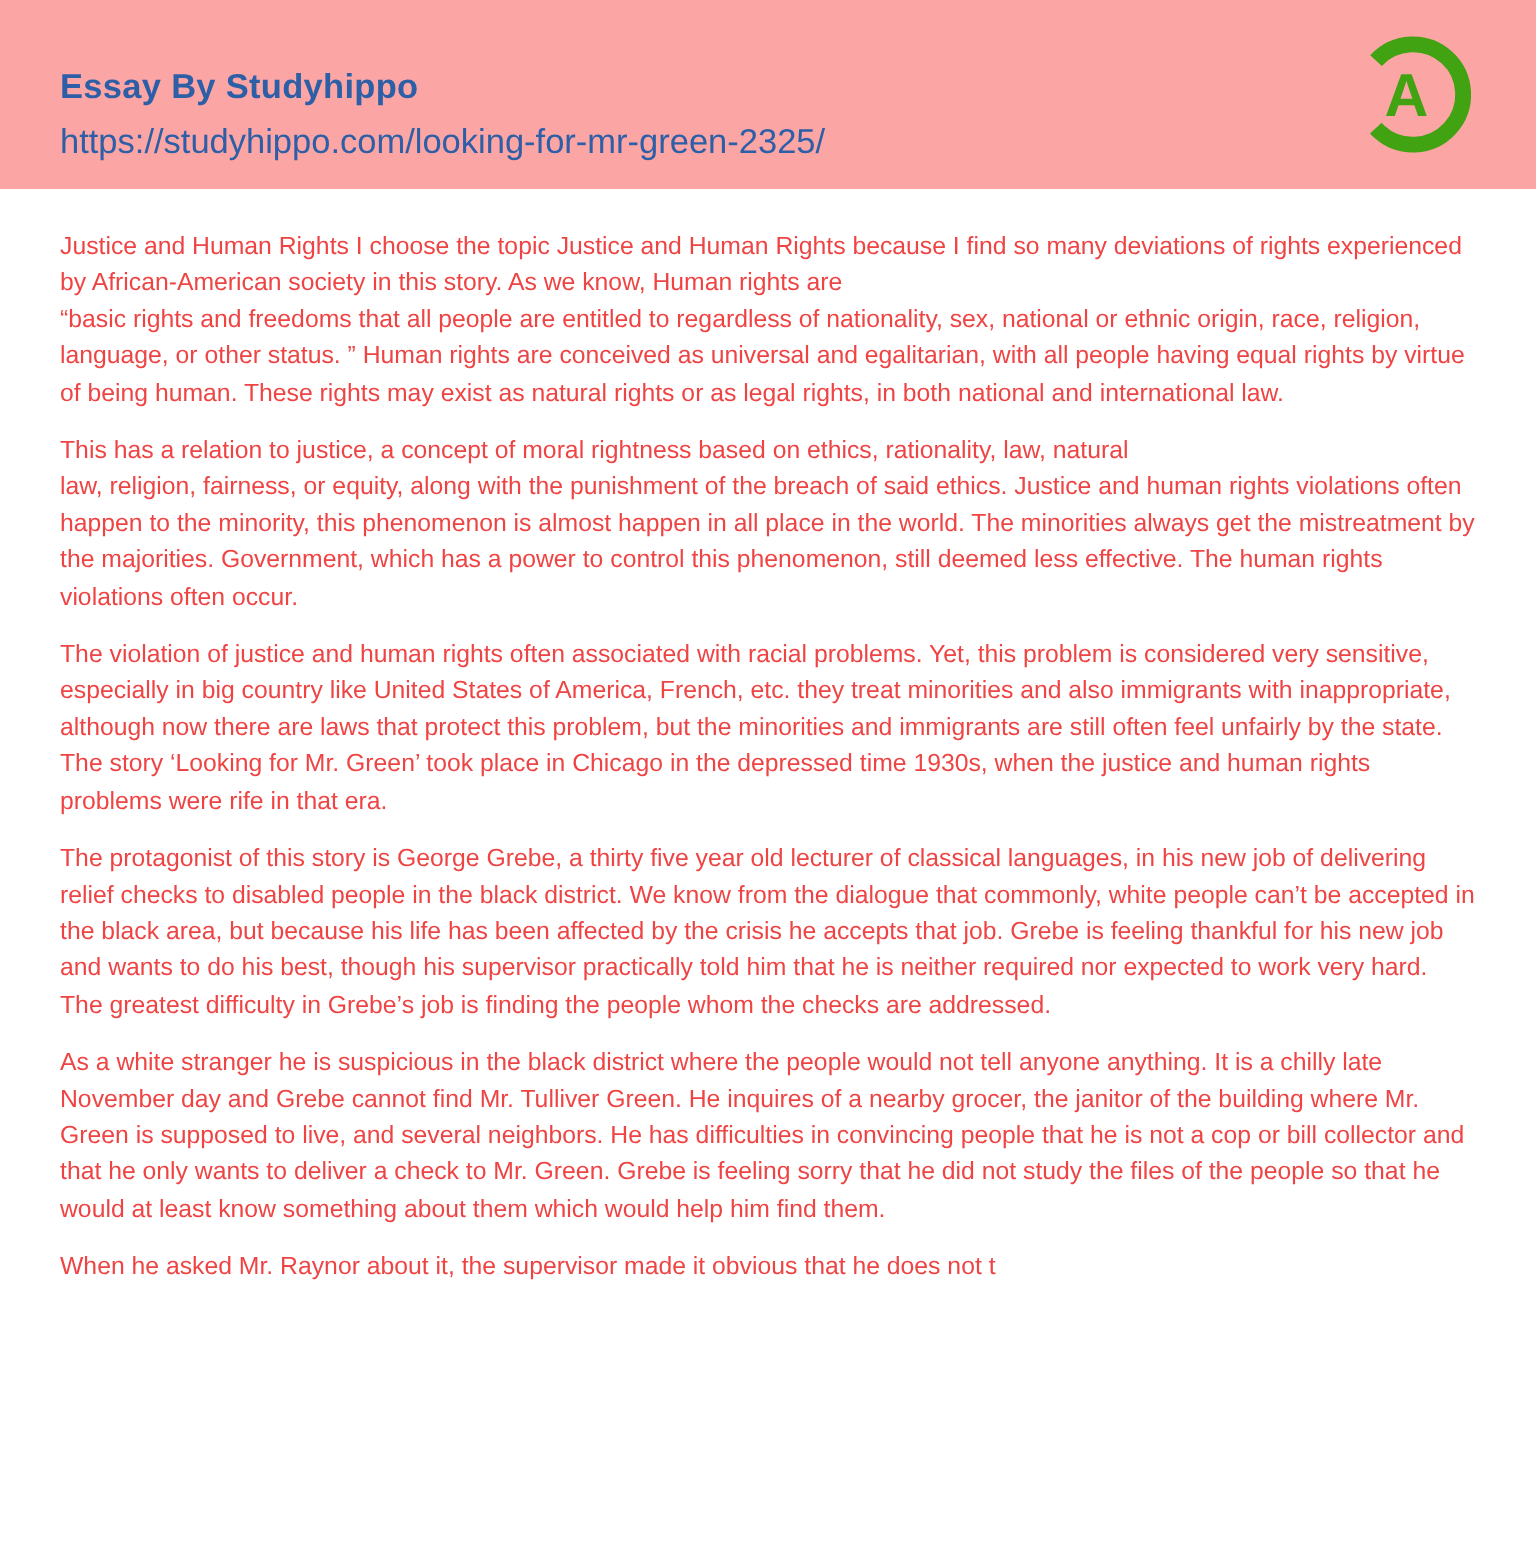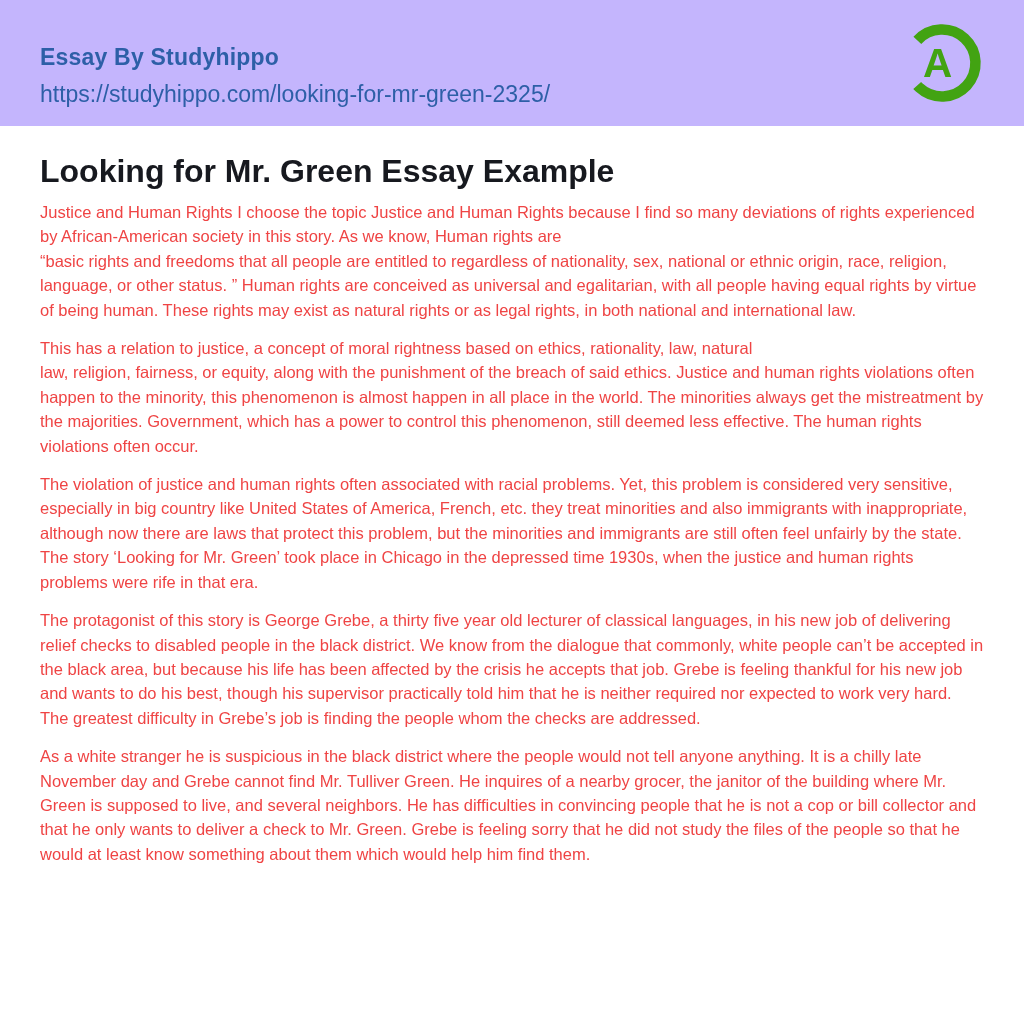--- a/index.html
+++ b/index.html
@@ -7,21 +7,21 @@
     width: 1024px;
     height: 1027px;
     background: #ffffff;
     font-family: "Liberation Sans", sans-serif;
     overflow: hidden;
   }
   .page-header {
     position: relative;
     width: 100%;
     height: 126px;
-    background: #c4b5fd;
+    background: #fca5a5;
   }
   .header-text {
     padding: 43px 0 0 40px;
   }
   .site-title {
     font-size: 23px;
     font-weight: 700;
     line-height: 28px;
     color: #2d5fa7;
     letter-spacing: 0.2px;
@@ -72,21 +72,21 @@
   </div>
   <div class="logo">
     <svg width="88" height="88" viewBox="0 0 100 100" aria-hidden="true">
       <circle cx="50" cy="50" r="38" fill="none" stroke="#42a312" stroke-width="12" stroke-dasharray="182.4 56.4" transform="rotate(-137.5 50 50)"></circle>
       <text x="45" y="66" text-anchor="middle" font-family="Liberation Sans, sans-serif" font-size="46" font-weight="600" fill="#42a312">A</text>
     </svg>
   </div>
 </header>
 
 <main class="essay-main">
-  <h1 class="essay-title">Looking for Mr. Green Essay Example</h1>
   <p class="essay-paragraph">Justice and Human Rights I choose the topic Justice and Human Rights because I find so many deviations of rights experienced by African-American society in this story. As we know, Human rights are
 “basic rights and freedoms that all people are entitled to regardless of nationality, sex, national or ethnic origin, race, religion, language, or other status. ” Human rights are conceived as universal and egalitarian, with all people having equal rights by virtue of being human. These rights may exist as natural rights or as legal rights, in both national and international law.</p>
   <p class="essay-paragraph">This has a relation to justice, a concept of moral rightness based on ethics, rationality, law, natural
 law, religion, fairness, or equity, along with the punishment of the breach of said ethics. Justice and human rights violations often happen to the minority, this phenomenon is almost happen in all place in the world. The minorities always get the mistreatment by the majorities. Government, which has a power to control this phenomenon, still deemed less effective. The human rights violations often occur.</p>
   <p class="essay-paragraph">The violation of justice and human rights often associated with racial problems. Yet, this problem is considered very sensitive, especially in big country like United States of America, French, etc. they treat minorities and also immigrants with inappropriate, although now there are laws that protect this problem, but the minorities and immigrants are still often feel unfairly by the state. The story ‘Looking for Mr. Green’ took place in Chicago in the depressed time 1930s, when the justice and human rights problems were rife in that era.</p>
   <p class="essay-paragraph">The protagonist of this story is George Grebe, a thirty five year old lecturer of classical languages, in his new job of delivering relief checks to disabled people in the black district. We know from the dialogue that commonly, white people can’t be accepted in the black area, but because his life has been affected by the crisis he accepts that job. Grebe is feeling thankful for his new job and wants to do his best, though his supervisor practically told him that he is neither required nor expected to work very hard. The greatest difficulty in Grebe’s job is finding the people whom the checks are addressed.</p>
   <p class="essay-paragraph">As a white stranger he is suspicious in the black district where the people would not tell anyone anything. It is a chilly late November day and Grebe cannot find Mr. Tulliver Green. He inquires of a nearby grocer, the janitor of the building where Mr. Green is supposed to live, and several neighbors. He has difficulties in convincing people that he is not a cop or bill collector and that he only wants to deliver a check to Mr. Green. Grebe is feeling sorry that he did not study the files of the people so that he would at least know something about them which would help him find them.</p>
+  <p class="essay-paragraph">When he asked Mr. Raynor about it, the supervisor made it obvious that he does not t</p>
 </main>
 
 </body></html>

